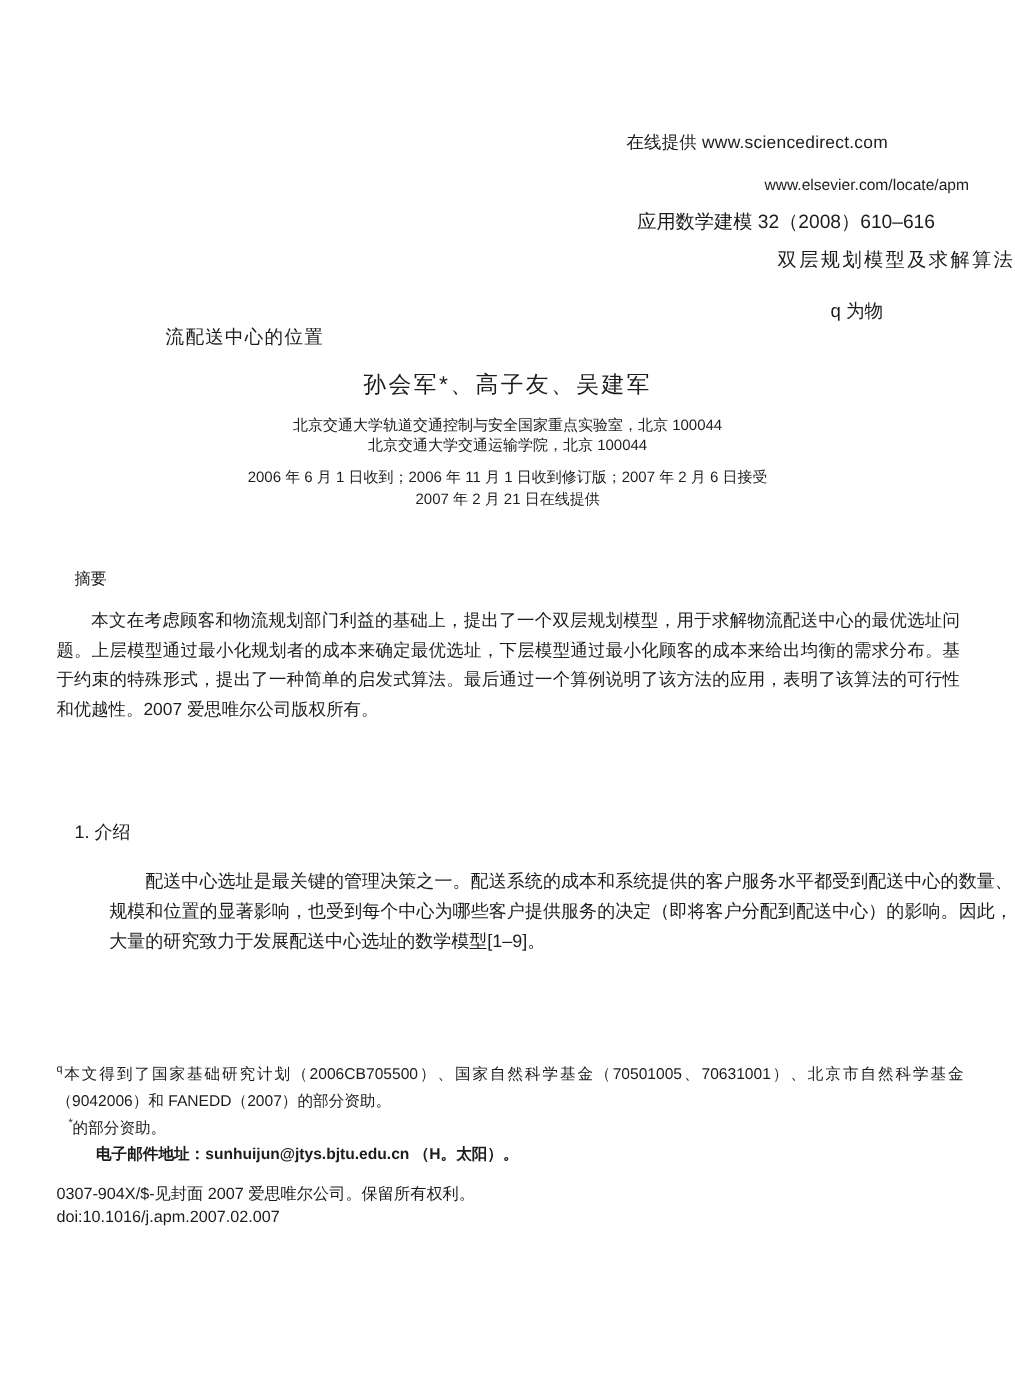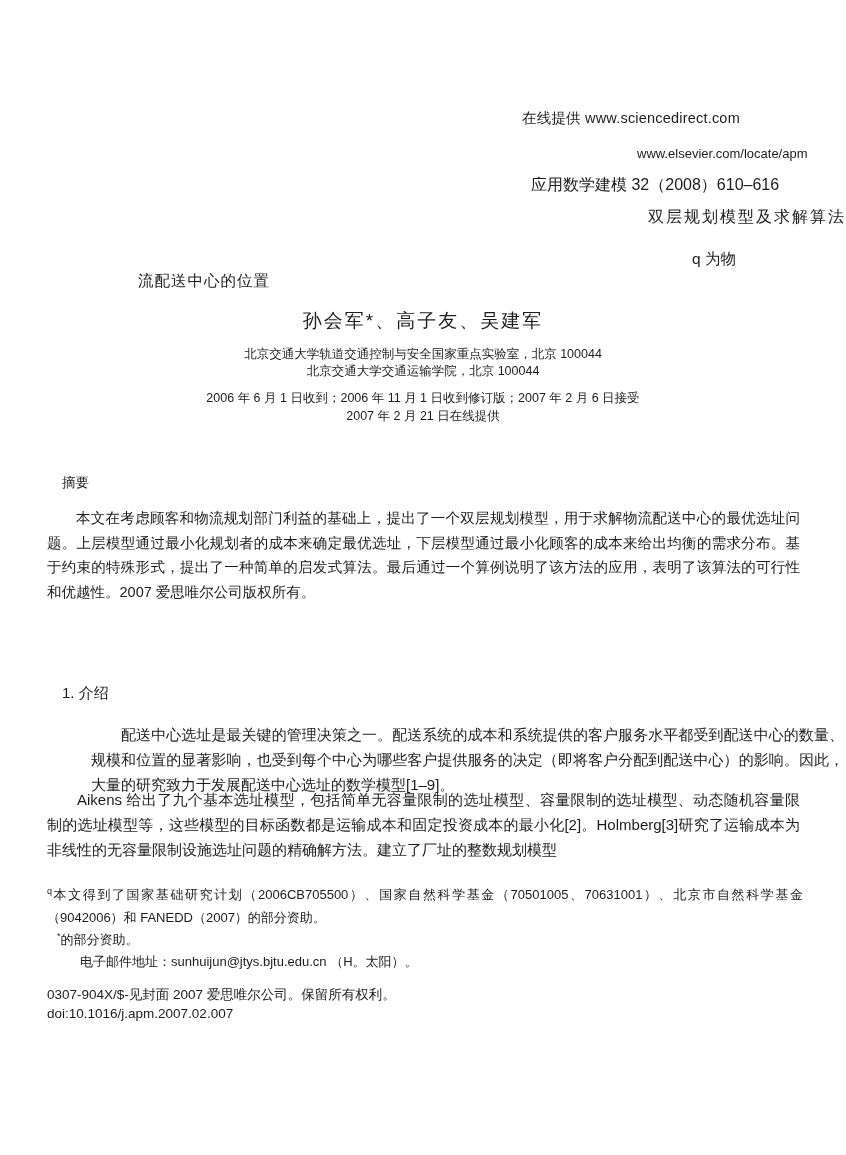--- a/index.html
+++ b/index.html
@@ -56,21 +56,21 @@
     position: absolute; left: 47px; width: 753px;
     font-size: 15px; line-height: 25px;
     text-indent: 2em; text-align: justify;
   }
   .para-1 { top: 722px; margin-left: 44px; }
   .para-2 { top: 787px; }
 
   .footnote { position: absolute; font-size: 13px; line-height: 22.5px; }
   .fn-funding { left: 47px; top: 884px; width: 756px; text-align: justify; white-space: normal; }
   .fn-corresponding { left: 57px; top: 929px; }
-  .fn-email { left: 80px; top: 951px; }
+  .fn-email { left: 80px; top: 951px; font-weight: bold; }
   sup { font-size: 9px; vertical-align: super; line-height: 0; }
 
   .footer-issn { left: 47px; top: 986px;  font-size: 13.5px; }
   .footer-doi  { left: 47px; top: 1006px; font-size: 13.5px; }
 </style>
 </head>
 <body>
 
 <div class="page">
 
@@ -88,21 +88,20 @@
   <div class="centered-line affil-2">北京交通大学交通运输学院，北京 100044</div>
 
   <div class="centered-line hist-1">2006 年 6 月 1 日收到；2006 年 11 月 1 日收到修订版；2007 年 2 月 6 日接受</div>
   <div class="centered-line hist-2">2007 年 2 月 21 日在线提供</div>
 
   <div class="abs abs-heading">摘要</div>
   <p class="abs-body">本文在考虑顾客和物流规划部门利益的基础上，提出了一个双层规划模型，用于求解物流配送中心的最优选址问题。上层模型通过最小化规划者的成本来确定最优选址，下层模型通过最小化顾客的成本来给出均衡的需求分布。基于约束的特殊形式，提出了一种简单的启发式算法。最后通过一个算例说明了该方法的应用，表明了该算法的可行性和优越性。2007 爱思唯尔公司版权所有。</p>
 
   <div class="abs sec-heading">1. 介绍</div>
   <p class="body-para para-1">配送中心选址是最关键的管理决策之一。配送系统的成本和系统提供的客户服务水平都受到配送中心的数量、规模和位置的显著影响，也受到每个中心为哪些客户提供服务的决定（即将客户分配到配送中心）的影响。因此，大量的研究致力于发展配送中心选址的数学模型[1–9]。</p>
-  <p class="body-para para-2">Aikens 给出了九个基本选址模型，包括简单无容量限制的选址模型、容量限制的选址模型、动态随机容量限制的选址模型等，这些模型的目标函数都是运输成本和固定投资成本的最小化[2]。Holmberg[3]研究了运输成本为非线性的无容量限制设施选址问题的精确解方法。建立了厂址的整数规划模型</p>
 
   <div class="footnote fn-funding"><sup>q</sup><span>本文得到了国家基础研究计划（2006CB705500）、国家自然科学基金（70501005、70631001）、北京市自然科学基金（9042006）和 FANEDD（2007）的部分资助。</span></div>
 
   <div class="footnote fn-corresponding"><sup>*</sup><span>的部分资助。</span></div>
 
   <div class="footnote fn-email">电子邮件地址：sunhuijun@jtys.bjtu.edu.cn （H。太阳）。</div>
 
   <div class="abs footer-issn">0307-904X/$-见封面 2007 爱思唯尔公司。保留所有权利。</div>
   <div class="abs footer-doi">doi:10.1016/j.apm.2007.02.007</div>
 

